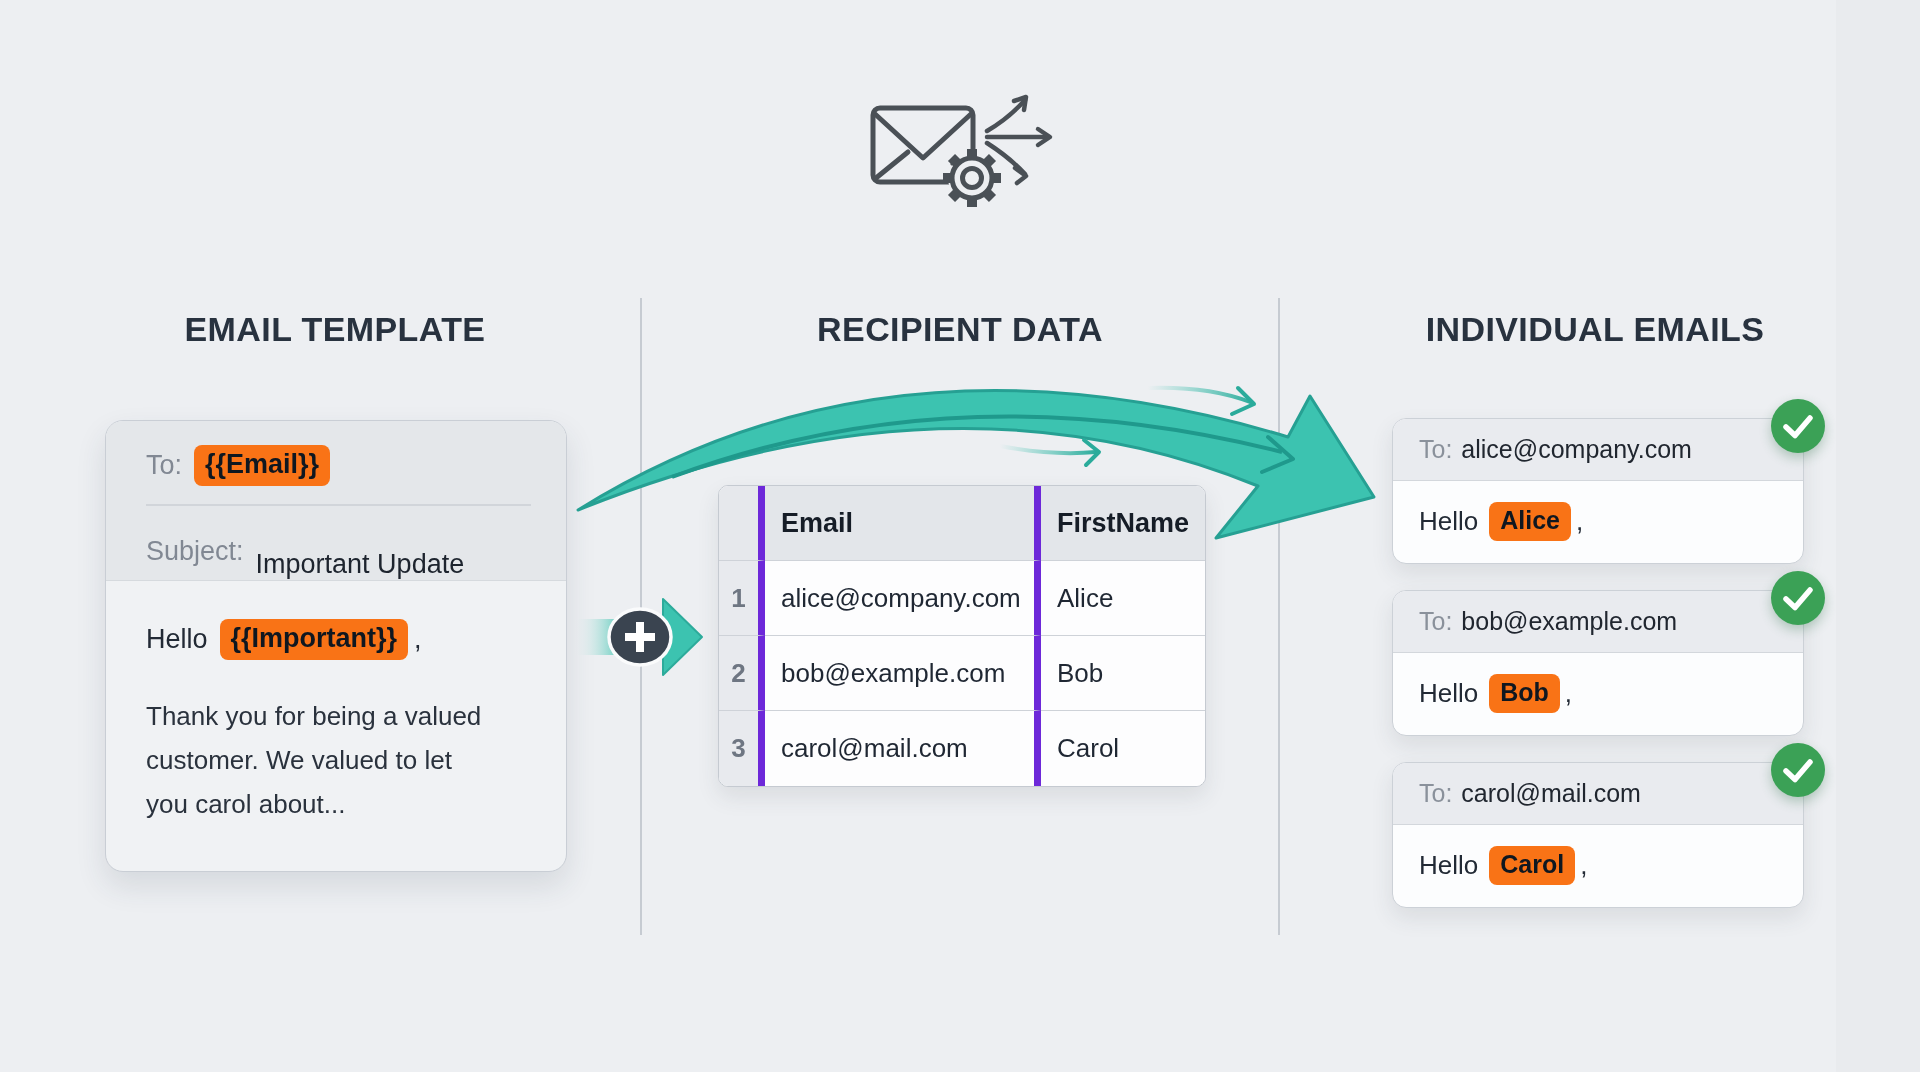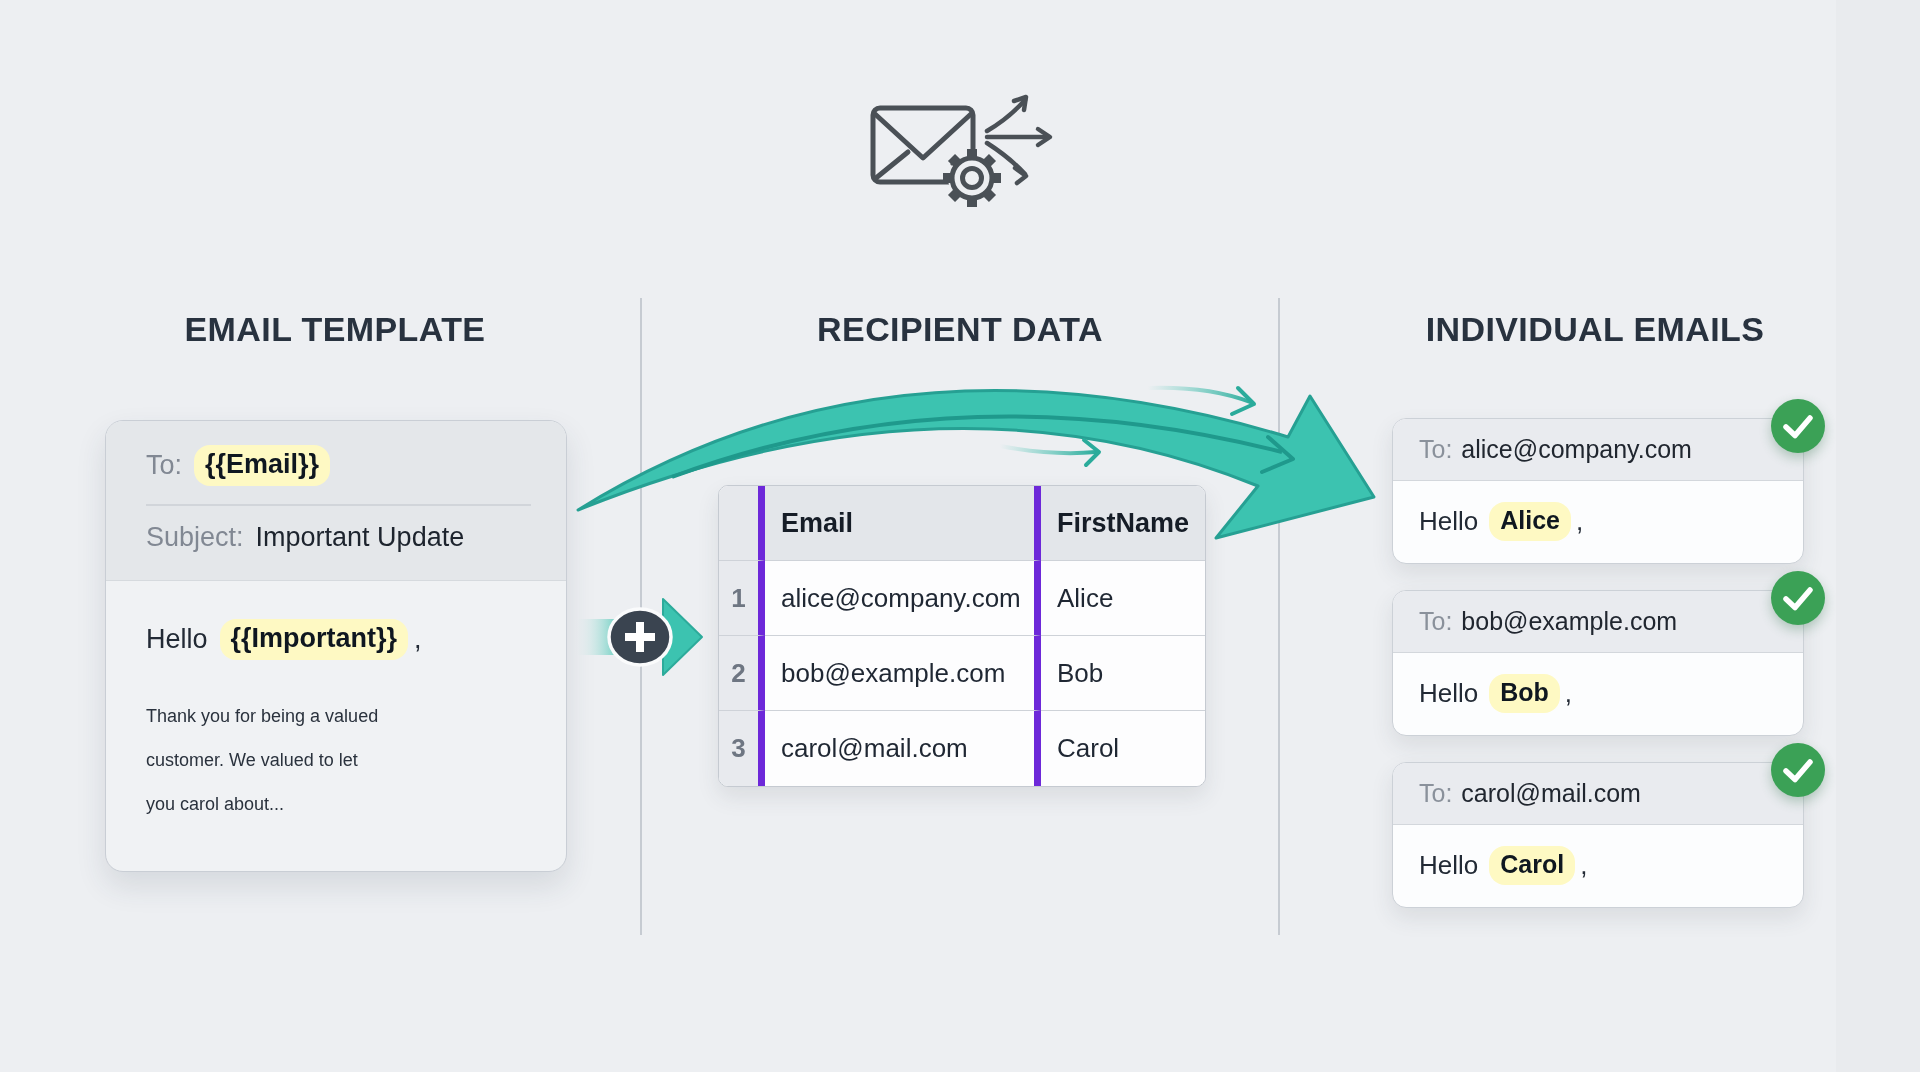--- a/index.html
+++ b/index.html
@@ -22,30 +22,30 @@
   .template-card{
     position:absolute;left:105px;top:420px;width:460px;height:450px;
     border-radius:18px;border:1px solid #c9ced5;
     box-shadow:0 14px 30px rgba(45,56,70,.12);
     background:#f0f2f4;z-index:2;
   }
   .tc-header{height:160px;background:#e4e7ea;border-radius:17px 17px 0 0;
     border-bottom:1px solid #d6dade;box-sizing:border-box;padding:24px 35px 0 40px;}
   .kv-row{display:flex;align-items:center;gap:12px;font-size:27px;}
   .kv-label{color:#818893;}
-  .kv-value{color:#1d242e;}
+  .kv-value{color:#1d242e;margin-top:27px;}
   .tc-divider{border-top:2px solid #d1d5da;margin:18px 0 16px 0;}
   .chip{
-    display:inline-block;background:#fef9c3;color:#0f1720;
-    font-weight:700;border-radius:16px;padding:4px 11px 6px;line-height:1.15;
+    display:inline-block;background:#f97316;color:#0f1720;
+    font-weight:700;border-radius:8px;padding:4px 11px 6px;line-height:1.15;
   }
   .tc-body{box-sizing:border-box;padding:38px 28px 0 40px;}
   .greet-row{display:flex;align-items:center;gap:12px;font-size:27px;color:#222a35;}
   .greet-comma{margin-left:-6px;}
-  .para{margin-top:34px;font-size:18px;line-height:44px;color:#2a323d;}
+  .para{margin-top:34px;font-size:26px;line-height:44px;color:#2a323d;}
 
   
   .rtable{
     position:absolute;left:718px;top:485px;width:486px;height:300px;
     display:grid;grid-template-columns:46px 276px 164px;grid-template-rows:75px 75px 75px 75px;
     border:1px solid #c5cad1;border-radius:10px;overflow:hidden;
     box-shadow:0 10px 22px rgba(45,56,70,.10);z-index:2;background:#fff;
   }
   .rtable > div{box-sizing:border-box;border-right:7px solid #6d28d9;border-bottom:1px solid #ced2d8;
     display:flex;align-items:center;}

